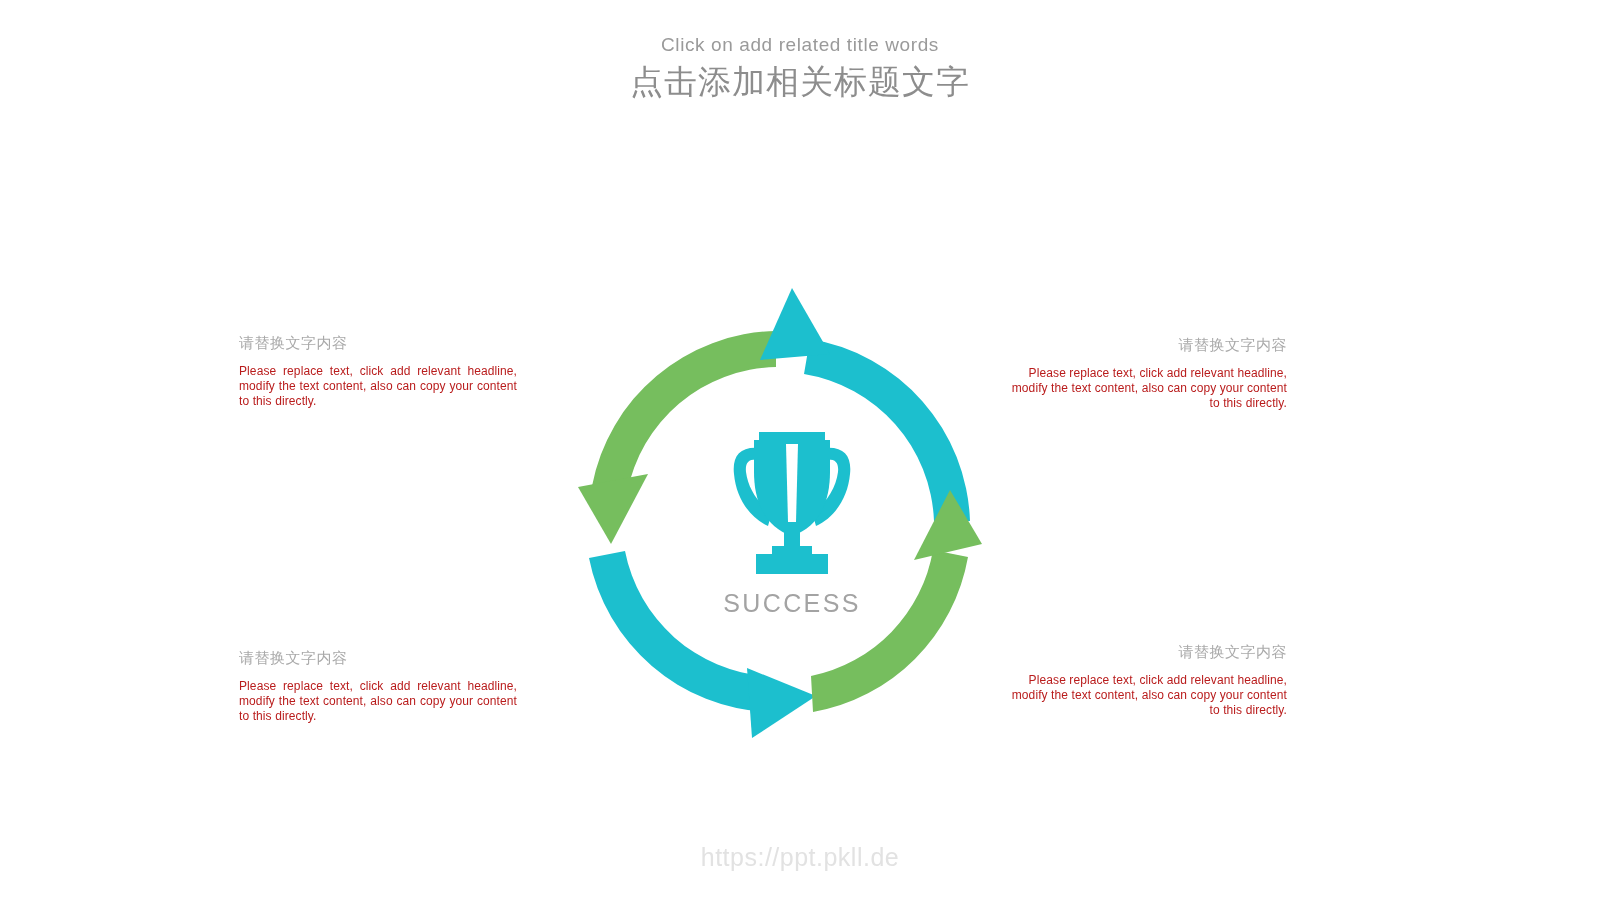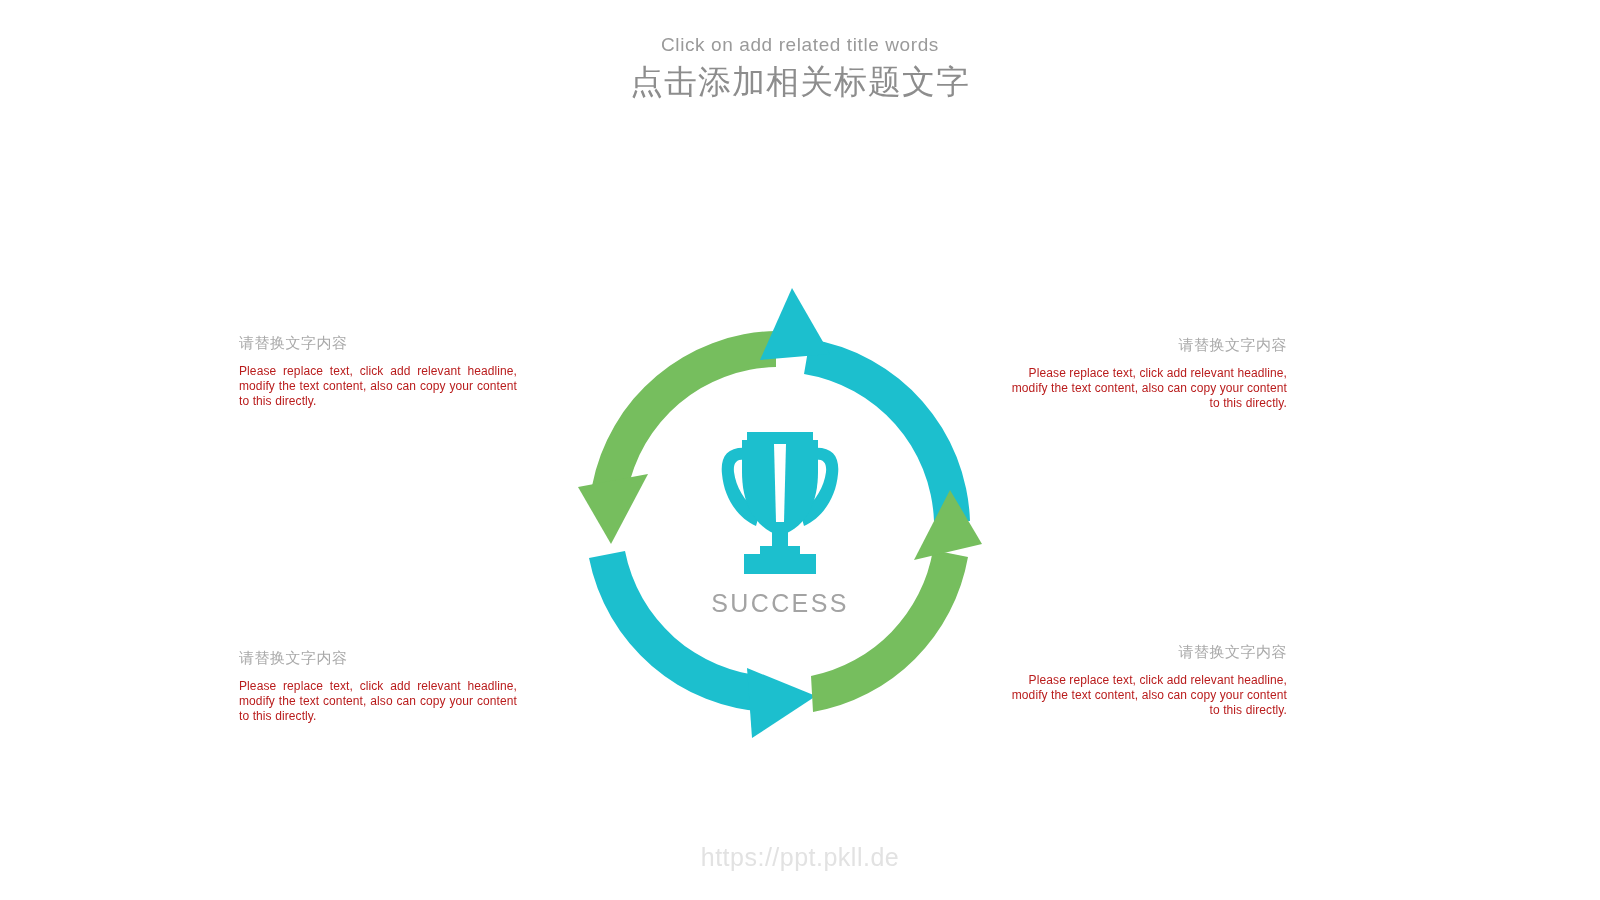--- a/index.html
+++ b/index.html
@@ -78,21 +78,21 @@
     position: absolute;
     left: 520px;
     top: 262px;
     width: 520px;
     height: 520px;
   }
   #cycle-svg { display: block; width: 520px; height: 520px; }
 
   #center-group {
     position: absolute;
-    left: 0;
+    left: 12px;
     top: 0;
     width: 520px;
     height: 520px;
     display: flex;
     flex-direction: column;
     align-items: center;
     justify-content: center;
     pointer-events: none;
   }
   #trophy-icon { display: block; }

